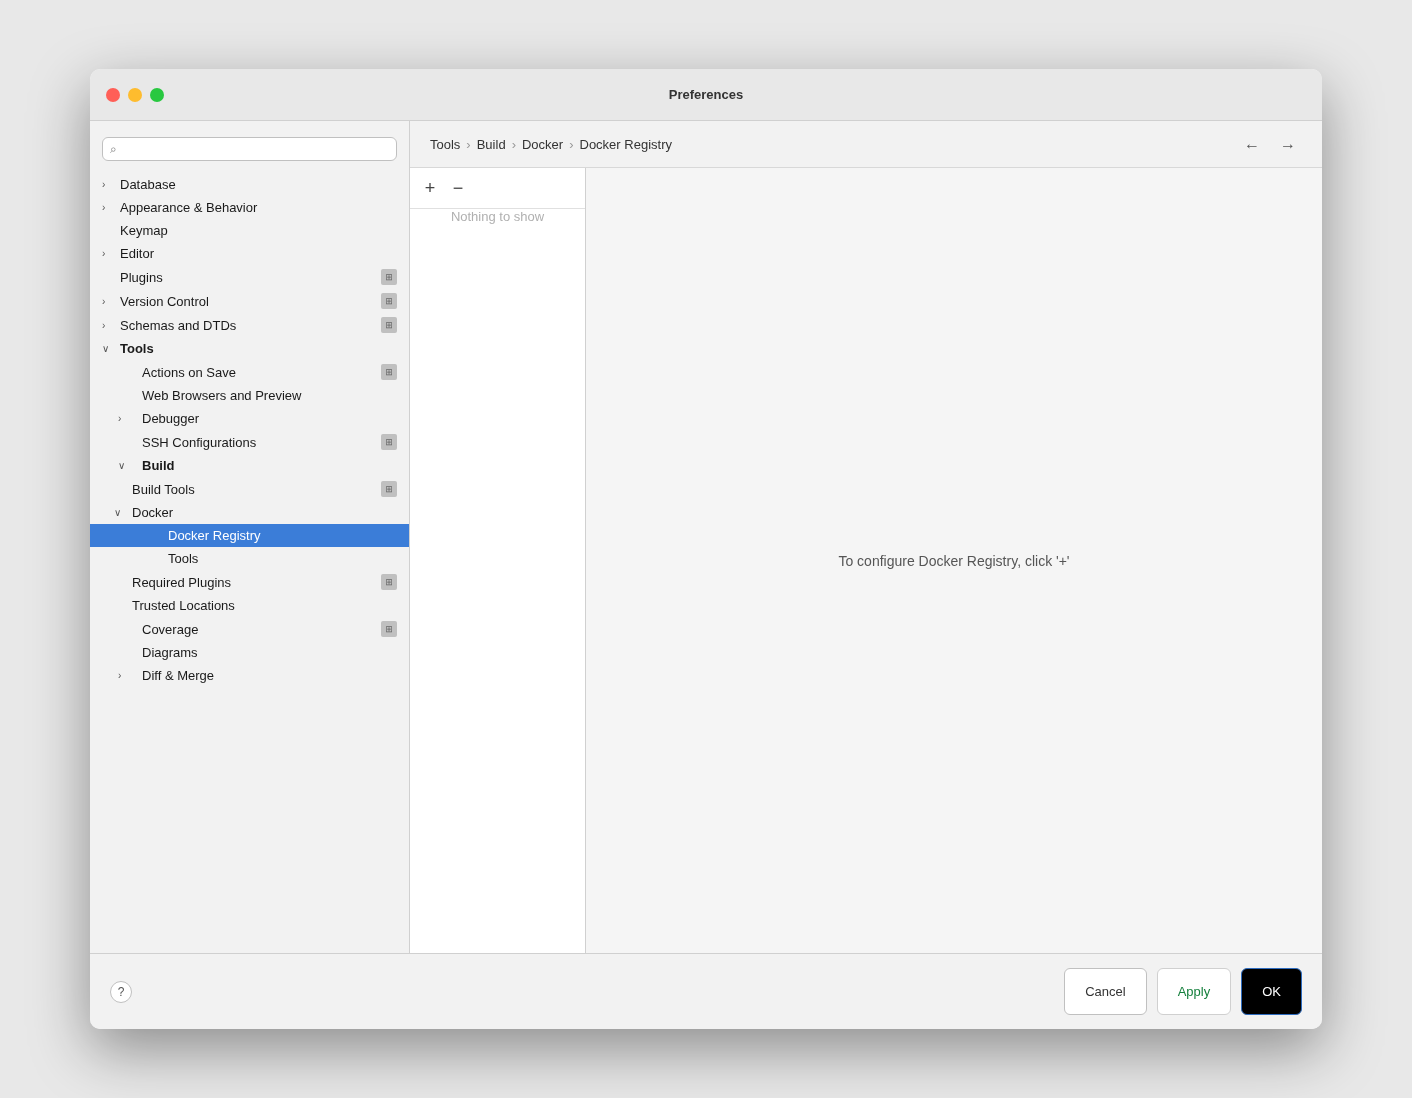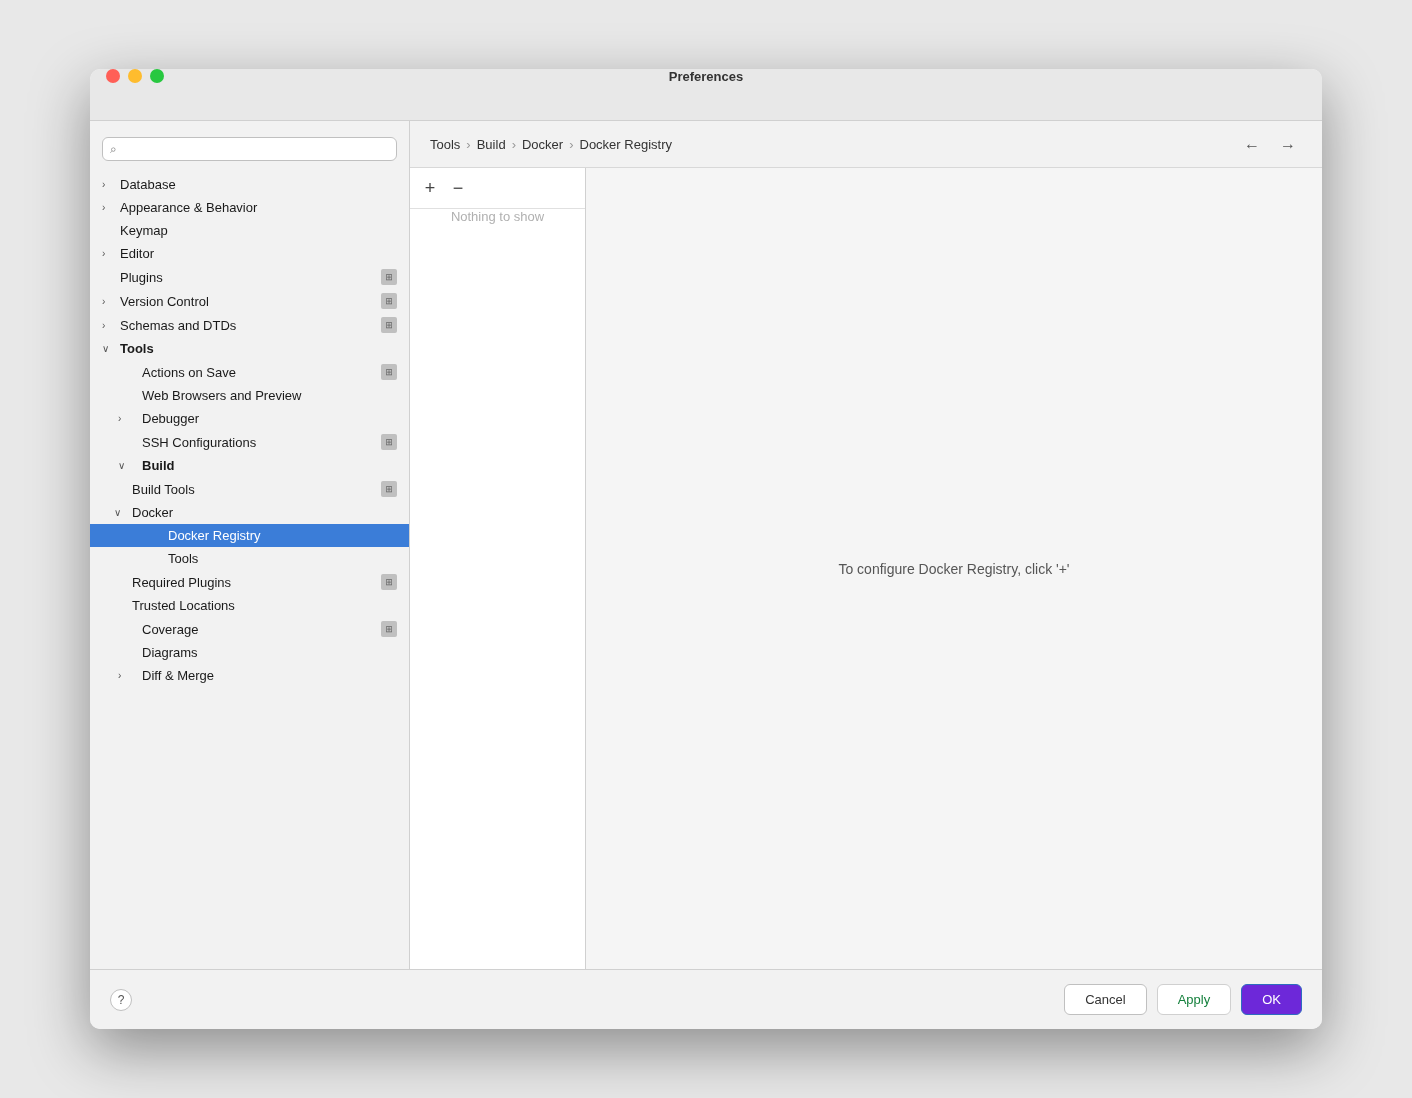--- a/index.html
+++ b/index.html
@@ -19,20 +19,21 @@
       border-radius: 10px;
       box-shadow: 0 20px 60px rgba(0,0,0,0.4);
       display: flex;
       flex-direction: column;
       overflow: hidden;
     }
     .title-bar {
       background: #e8e8e8;
       height: 52px;
       display: flex;
+      align-items: center;
       justify-content: center;
       position: relative;
       border-bottom: 1px solid #d0d0d0;
       border-radius: 10px 10px 0 0;
     }
     .window-controls {
       position: absolute;
       left: 16px;
       display: flex;
       gap: 8px;
@@ -211,38 +212,38 @@
     .footer {
       padding: 14px 20px;
       display: flex;
       justify-content: flex-end;
       align-items: center;
       gap: 10px;
       border-top: 1px solid #d0d0d0;
       background: #f2f2f2;
     }
     .btn {
-      padding: 7px 20px;
+      padding: 15px 20px;
       border-radius: 6px;
       font-size: 13px;
       cursor: pointer;
       border: 1px solid #c0c0c0;
     }
     .btn-cancel {
       background: white;
       color: #333;
     }
     .btn-apply {
       background: white;
       color: #15803d;
       border-color: #d0d0d0;
       cursor: default;
     }
     .btn-ok {
-      background: #6d28d9;
+      background: #000000;
       color: white;
       border-color: #2e6cbf;
       font-weight: 500;
     }
     .help-btn {
       width: 22px;
       height: 22px;
       border-radius: 50%;
       border: 1px solid #c0c0c0;
       background: white;

